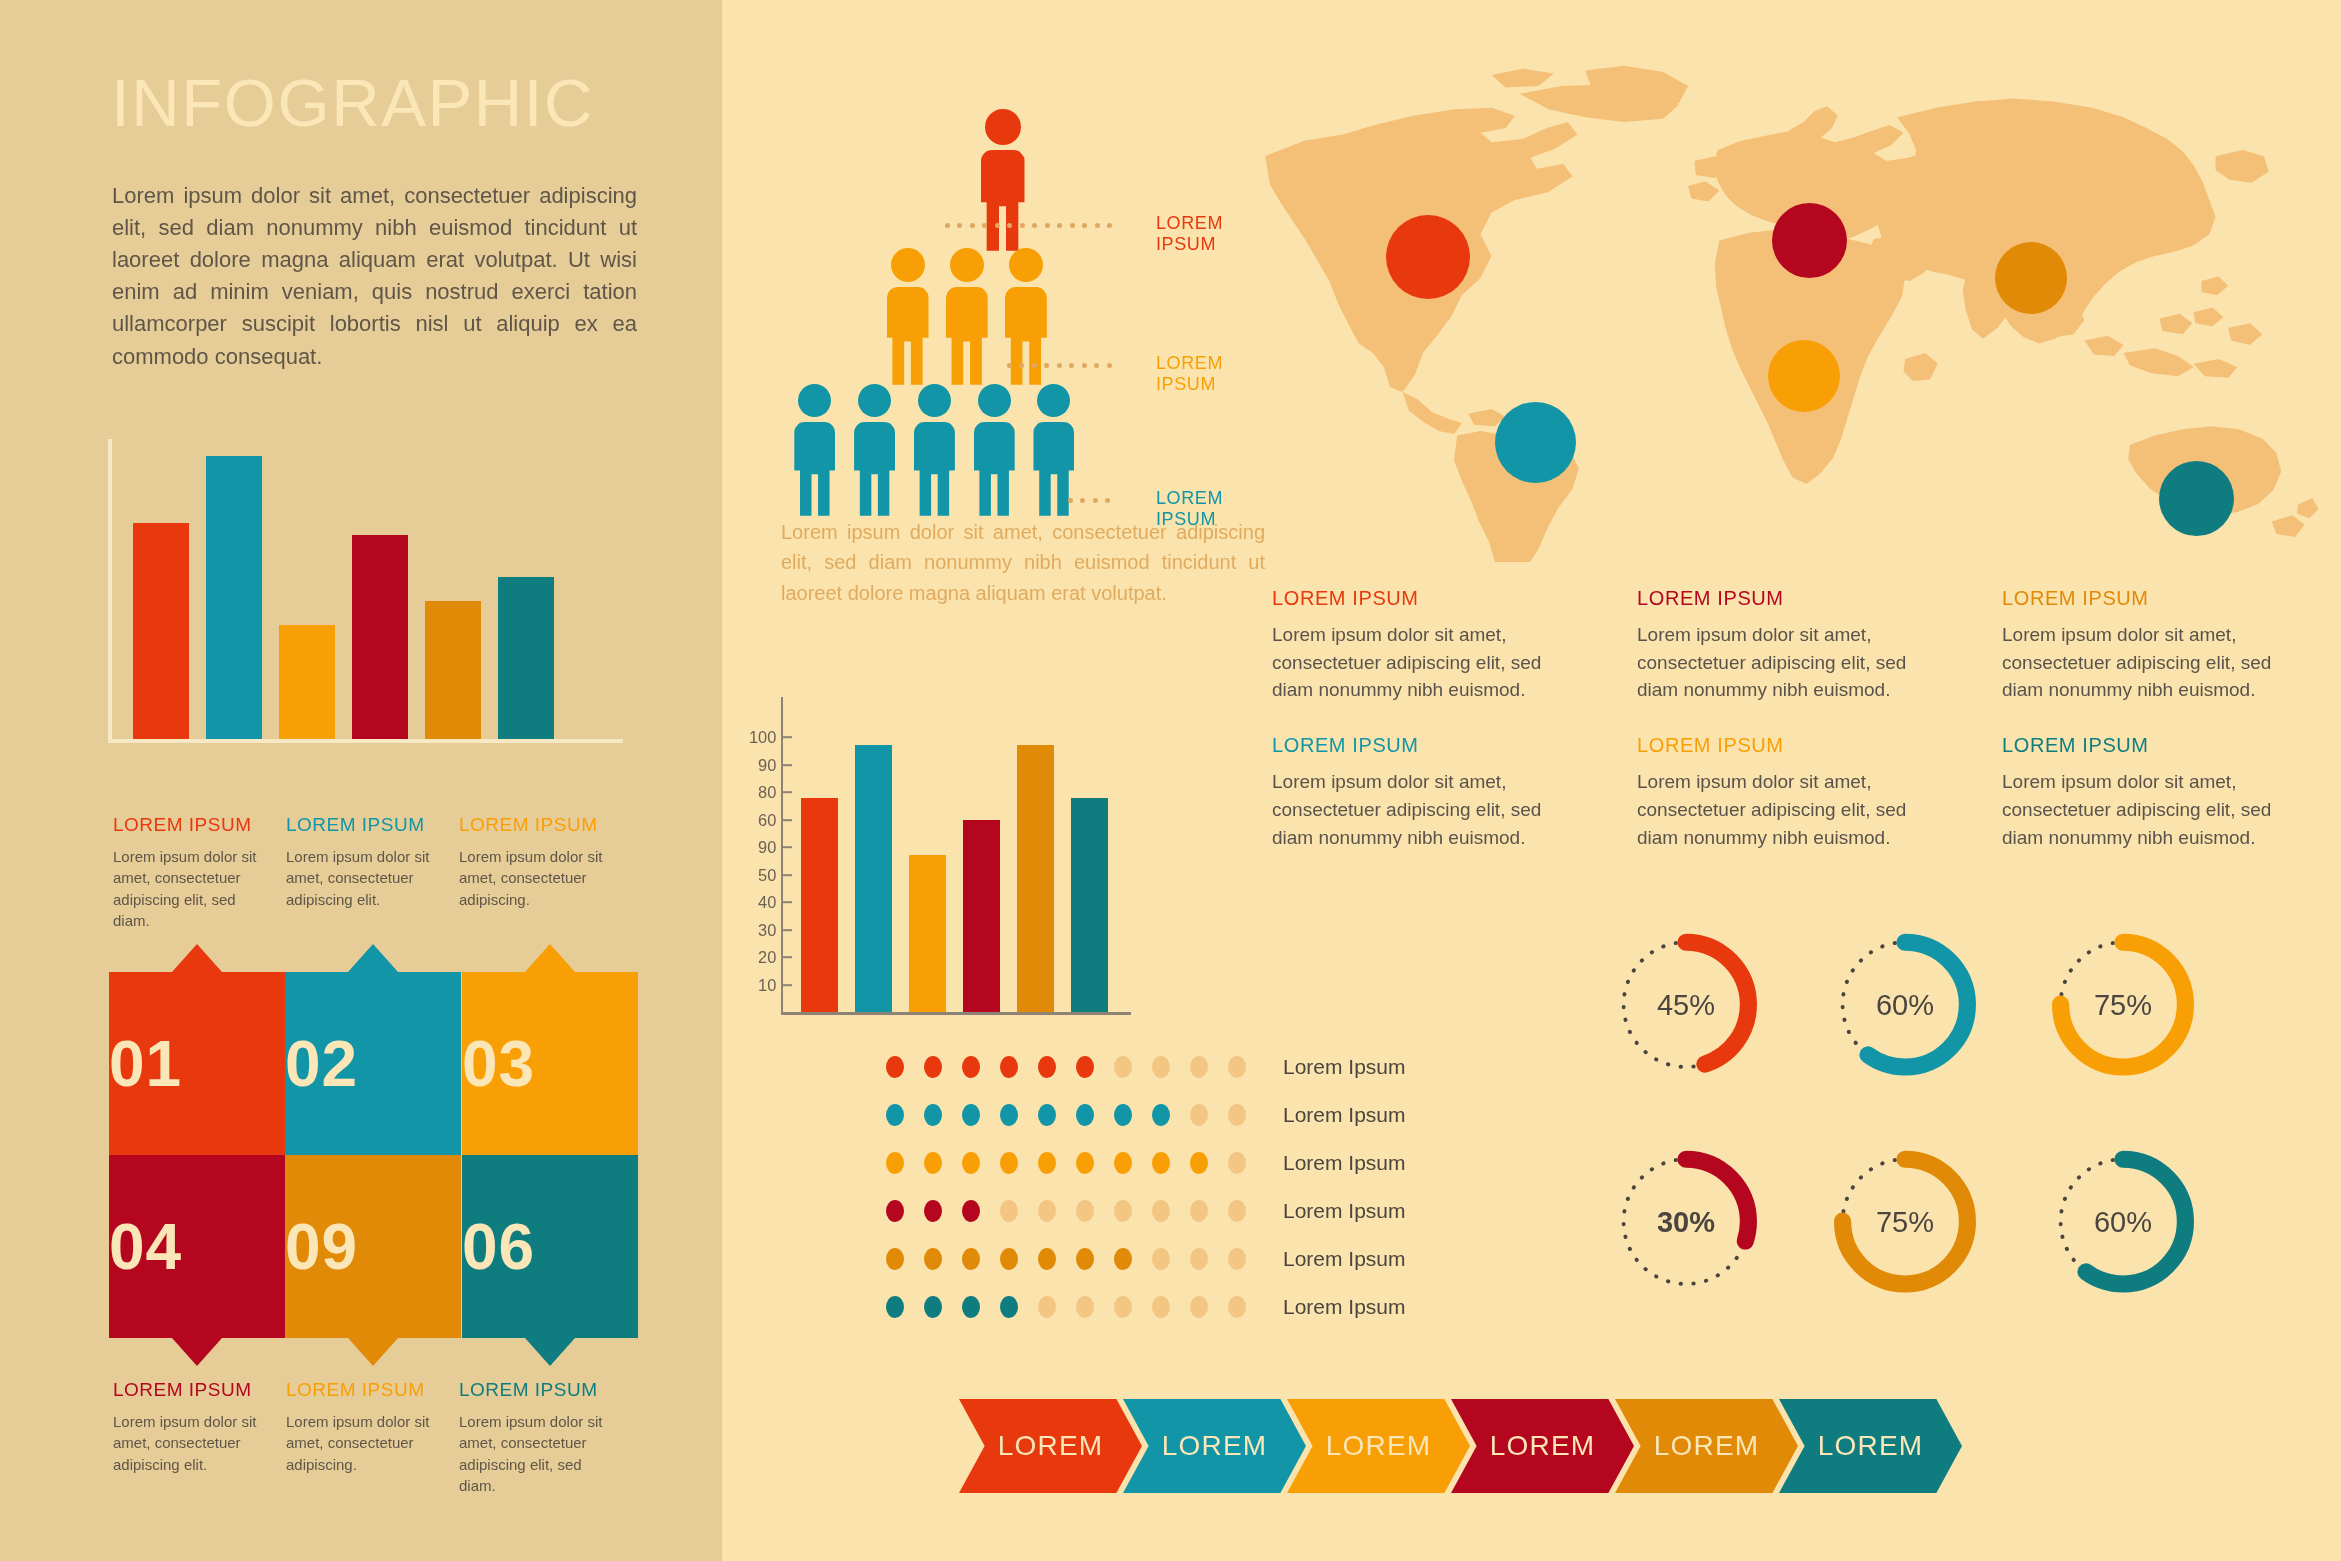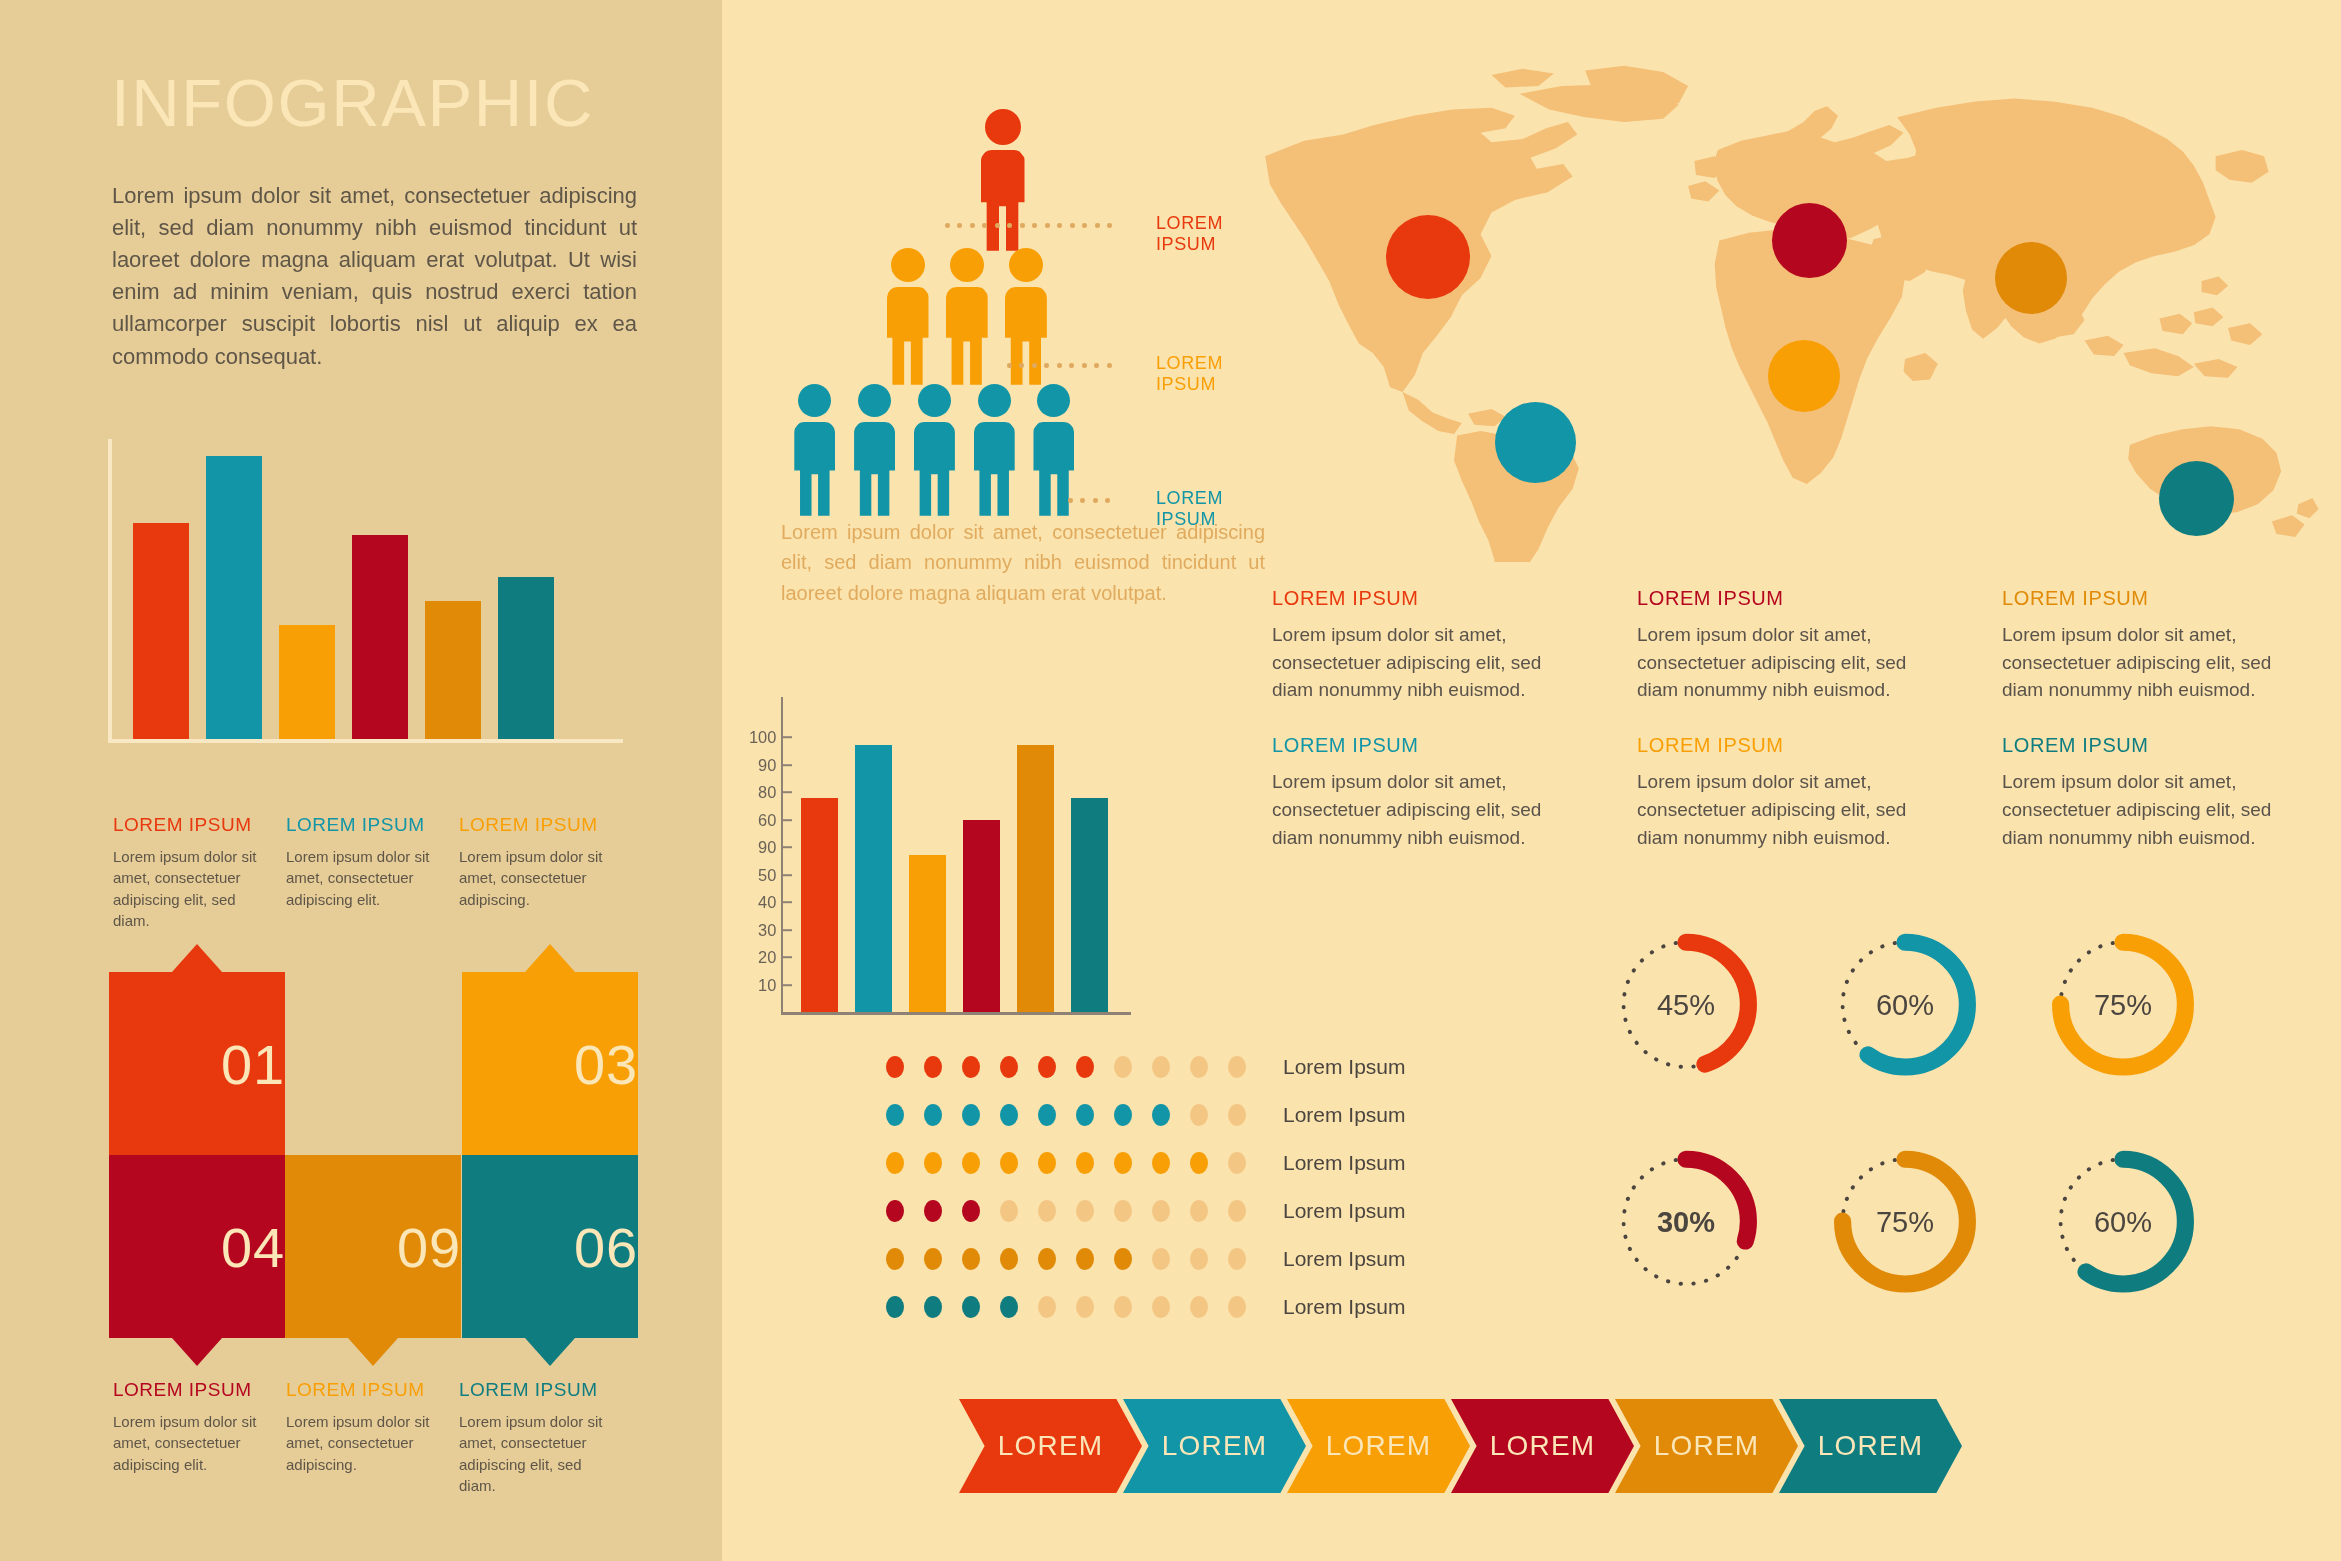--- a/index.html
+++ b/index.html
@@ -41,21 +41,21 @@
   .lcol3 .hd{font-size:19px;letter-spacing:0.5px;margin-bottom:10px;font-weight:400;}
   .lcol3 .bd{font-size:15px;line-height:1.43;color:#5f5648;}
   #labels-top{top:814px;}
   #labels-bottom{top:1379px;}
 
   
   .numgrid{position:absolute;left:109px;top:972px;width:531px;height:367px;}
   .cell{position:absolute;width:176px;height:183px;}
   .cell .num{
     position:absolute;left:0;right:0;top:50%;transform:translateY(-50%);
-    text-align:right;font-size:56px;color:#fbe6b8;font-weight:400;letter-spacing:0.8px;
+    text-align:left;font-size:64px;color:#fbe6b8;font-weight:700;letter-spacing:0.8px;
   }
   .notch{position:absolute;width:0;height:0;border-left:25px solid transparent;border-right:25px solid transparent;}
   .notch.up{bottom:100%;left:50%;margin-left:-25px;border-bottom:28px solid currentColor;}
   .notch.down{top:100%;left:50%;margin-left:-25px;border-top:28px solid currentColor;}
 
   
   
   .pyramid{position:absolute;left:781px;top:109px;width:500px;height:367px;}
   .prow{position:absolute;display:flex;align-items:flex-end;}
   .person{position:relative;}
@@ -149,20 +149,24 @@
         </div>
         <div class="col">
           <div class="hd" style="color: rgb(249, 159, 6);">LOREM IPSUM</div>
           <div class="bd">Lorem ipsum dolor sit amet, consectetuer adipiscing.</div>
         </div>
       </div>
 
     <div class="numgrid" id="num-grid">
         <div class="cell" style="left: 0px; top: 0px; background: rgb(232, 56, 13); color: rgb(232, 56, 13);">
           <div class="num">01</div>
+          <div class="notch up"></div>
+        </div>
+        <div class="cell" style="left: 176px; top: 0px; background: rgb(18, 149, 166); color: rgb(18, 149, 166);">
+          <div class="num">02</div>
           <div class="notch up"></div>
         </div>
         <div class="cell" style="left: 353px; top: 0px; background: rgb(249, 159, 6); color: rgb(249, 159, 6);">
           <div class="num">03</div>
           <div class="notch up"></div>
         </div>
         <div class="cell" style="left: 0px; top: 183px; background: rgb(181, 6, 31); color: rgb(181, 6, 31);">
           <div class="num">04</div>
           <div class="notch down"></div>
         </div>

